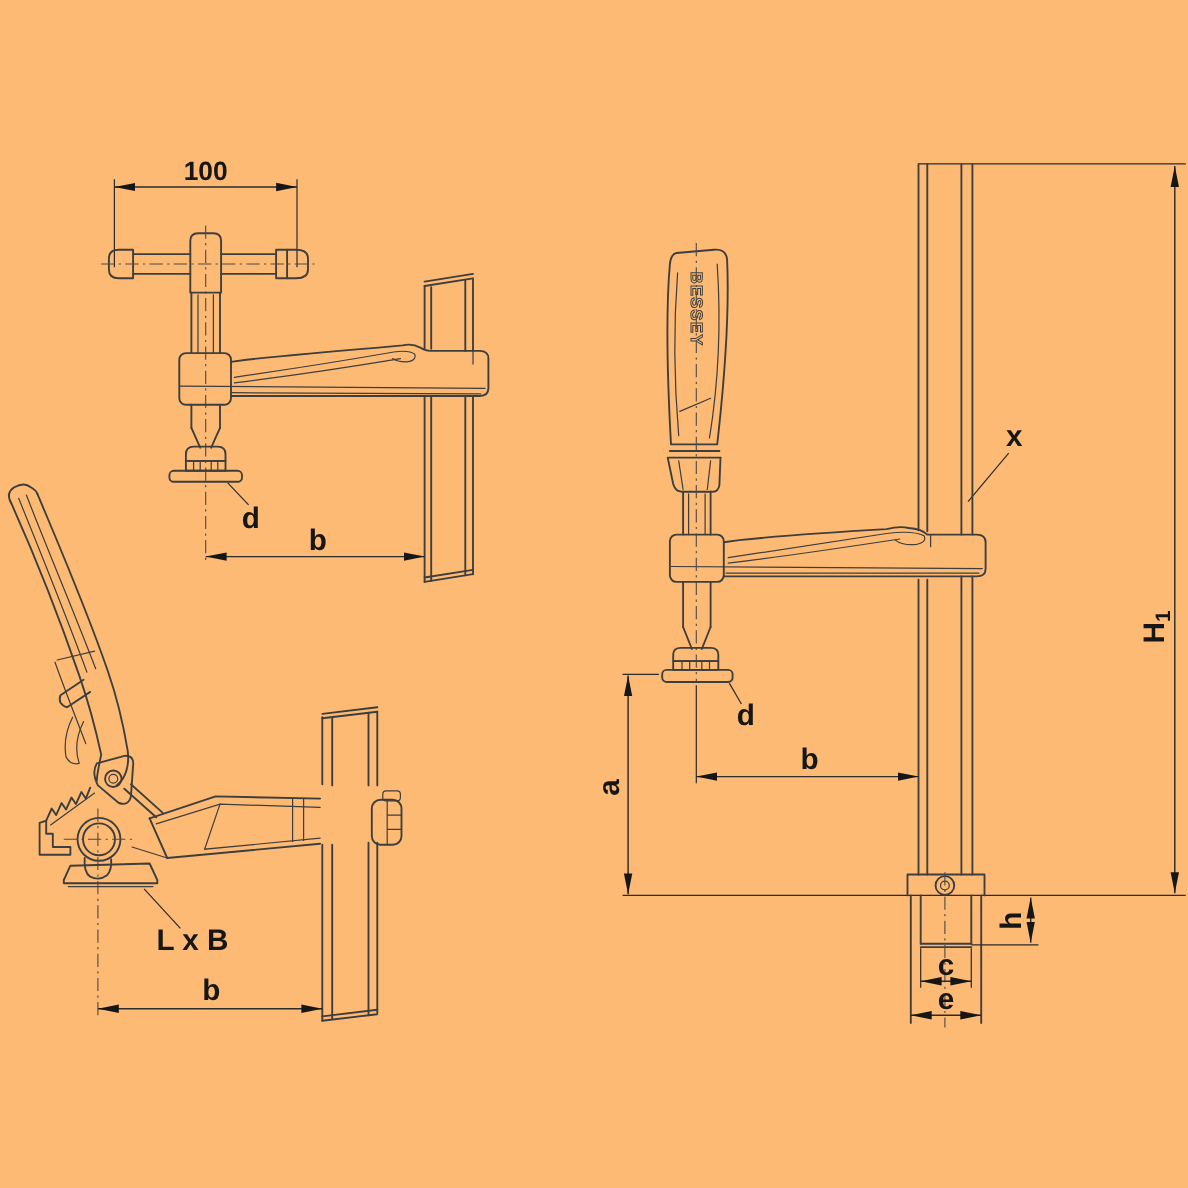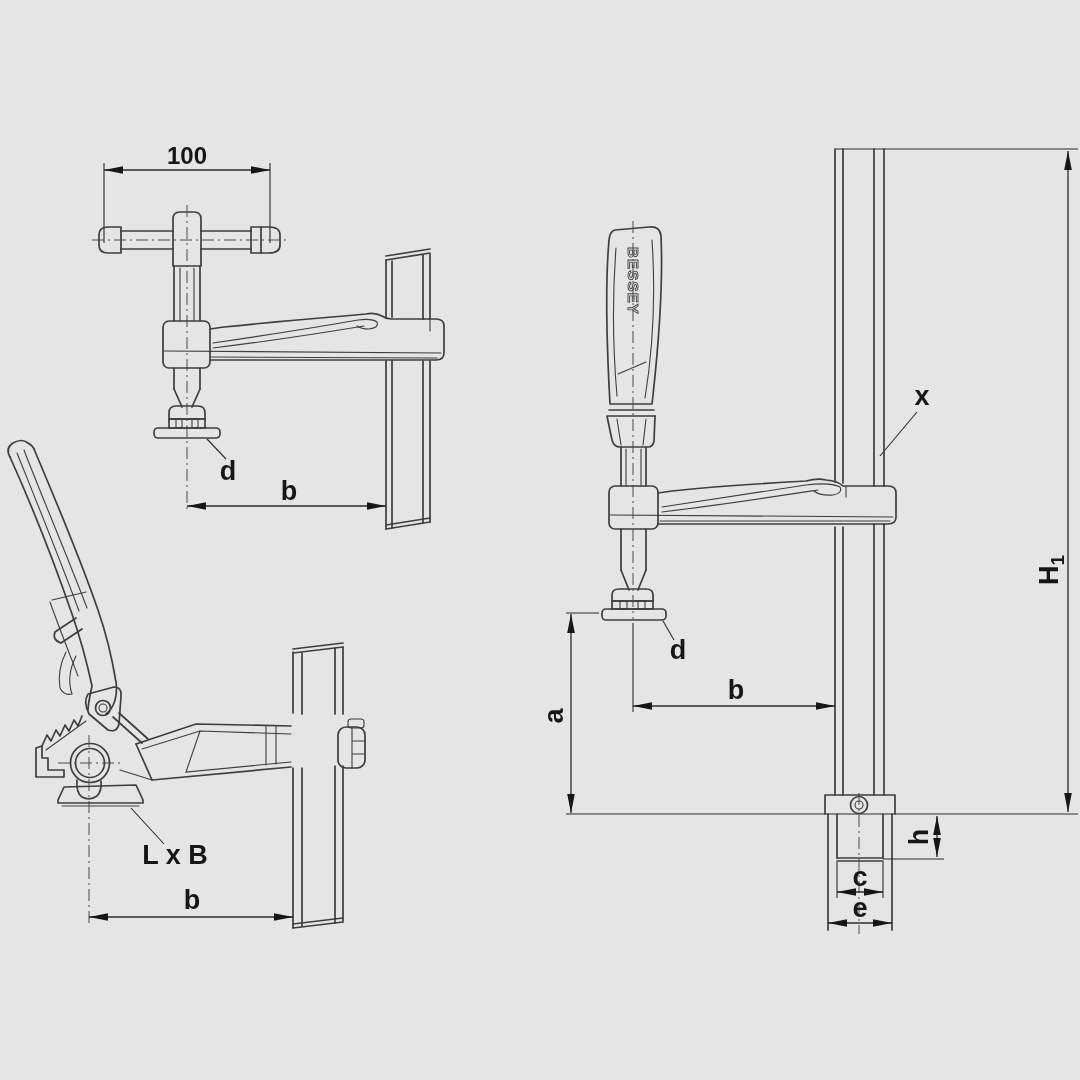--- a/index.html
+++ b/index.html
@@ -1,16 +1,16 @@
 <!DOCTYPE html>
 <html><head>
 <meta charset="utf-8">
 <style>
   html,body{margin:0;padding:0;background:#ffffff;}
-  .page{width:1080px;height:1080px;background:#e5e5e5;position:relative;overflow:hidden;}
+  .page{width:1080px;height:1080px;background:#fdba74;position:relative;overflow:hidden;}
   svg{display:block;}
   .ln{fill:none;stroke:#3e3e3e;stroke-width:1.7;stroke-linecap:round;stroke-linejoin:round;}
   .lt{fill:none;stroke:#3e3e3e;stroke-width:1.1;stroke-linecap:round;}
   .dim{fill:none;stroke:#2b2b2b;stroke-width:1.3;}
   .ext{fill:none;stroke:#2b2b2b;stroke-width:1.1;}
   .cl{fill:none;stroke:#4a4a4a;stroke-width:1;stroke-dasharray:12 4 2 4;}
   .lbl{font-family:"Liberation Sans",sans-serif;font-weight:bold;font-size:27px;fill:#161616;}
   .lbl-sm{font-family:"Liberation Sans",sans-serif;font-weight:bold;font-size:24px;fill:#161616;}
   .sub{font-size:19px;}
   .brand{font-family:"Liberation Sans",sans-serif;font-weight:bold;font-size:15px;

